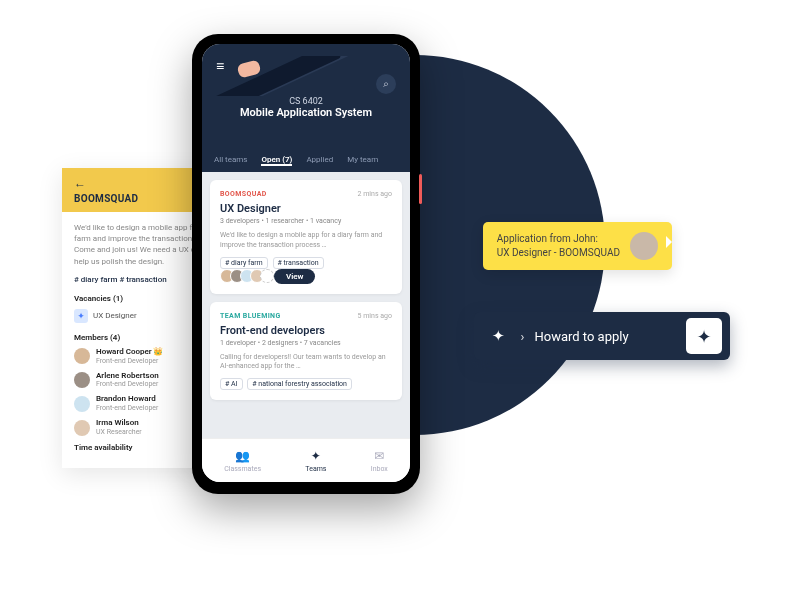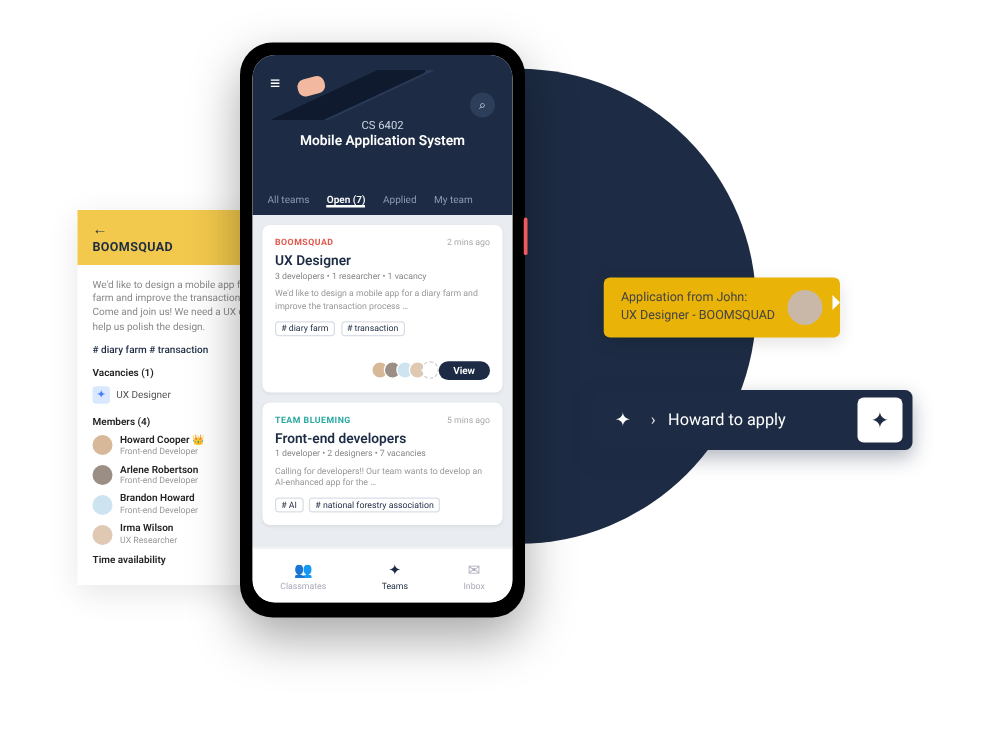--- a/index.html
+++ b/index.html
@@ -49,33 +49,33 @@
   .card .top{display:flex; justify-content:space-between; align-items:baseline;}
   .teamname{font-size:7px; font-weight:700; letter-spacing:.4px;}
   .red{color:#e2574c;}
   .teal{color:#2aa9a0;}
   .time{font-size:7px;color:#aaa;}
   .jobtitle{font-size:11px; font-weight:600; color:#1d2c44; margin:4px 0 2px;}
   .meta{font-size:7px; color:#888; margin-bottom:6px;}
   .card .desc{font-size:7px; color:#999; line-height:1.4; margin-bottom:6px;}
   .card .tags{font-size:7px; color:#1d2c44;}
   .tagbox{display:inline-block; border:1px solid #d9dde5; border-radius:3px; padding:1px 4px; margin-right:3px;}
-  .card-footer{display:flex; justify-content:flex-end; align-items:center; margin-top:20px;}
+  .card-footer{display:flex; justify-content:flex-start; align-items:center; margin-top:0;}
   .av-stack{display:flex;}
   .av-stack .av{width:14px;height:14px;border-radius:50%;border:1.5px solid #fff;margin-left:-4px;display:inline-block;}
   .av-stack .av:first-child{margin-left:0;}
   .view-btn{background:#1d2c44;color:#fff;font-size:8px;padding:3px 12px;border-radius:10px;font-weight:600;}
 
   .bottom-nav{height:44px; background:#fff; display:flex; justify-content:space-around; align-items:center; border-top:1px solid #eee;}
   .navitem{display:flex; flex-direction:column; align-items:center; font-size:7px; color:#aab; gap:2px;}
   .navitem.active{color:#1d2c44;}
   .navitem .nicon{font-size:12px;}
 
   
-  .notif { position:absolute; right:128px; top:222px; background:#eab308; border-radius:5px; padding:10px 14px; box-shadow:0 4px 14px rgba(0,0,0,.12); font-size:10px; color:#444; display:flex; align-items:center; gap:10px;}
+  .notif { position:absolute; right:128px; top:222px; background:#fde047; border-radius:5px; padding:10px 14px; box-shadow:0 4px 14px rgba(0,0,0,.12); font-size:10px; color:#444; display:flex; align-items:center; gap:10px;}
   .notif .text{line-height:1.4;}
   .notif .nav{width:28px;height:28px;border-radius:50%;background:#c9b8a8;flex-shrink:0;}
   .notif::after{content:"";position:absolute;right:-6px;top:14px;border:6px solid transparent;border-left-color:#fff;}
 
   
   .slider{position:absolute; right:70px; top:312px; width:256px; height:48px; background:#1d2c44; border-radius:6px; display:flex; align-items:center; color:#fff; font-size:13px; padding:0 8px 0 18px; box-shadow:0 6px 16px rgba(29,44,68,.35);}
   .slider .puzzle-l{margin-right:10px; color:#fff; font-size:15px;}
   .slider .chev{margin:0 10px 0 6px; opacity:.85;}
   .slider .label{flex:1;}
   .slider .handle{width:36px;height:36px;background:#fff;border-radius:5px;display:flex;align-items:center;justify-content:center;color:#1d2c44;font-size:18px;}

